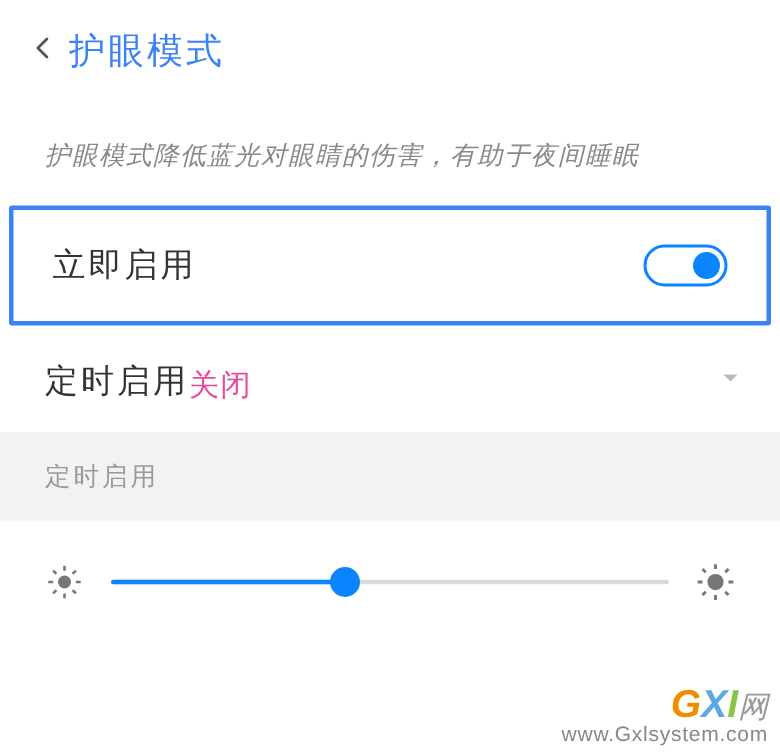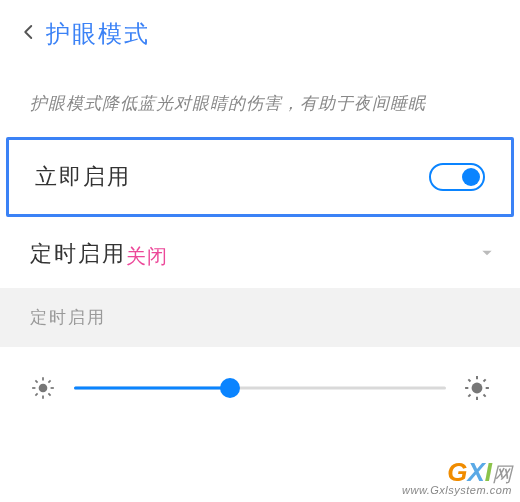--- a/index.html
+++ b/index.html
@@ -126,21 +126,21 @@
   }
   .wm-top {
     font-size: 26px;
     font-style: italic;
     font-weight: bold;
   }
   .wm-g { color: #f08c00; }
   .wm-x { color: #5aa9e6; }
   .wm-i { color: #8bc34a; }
   .wm-net { color: #999; font-size: 20px; font-weight: normal; }
-  .wm-bottom { font-size: 11px; color: #888; letter-spacing: 0.5px; font-style: italic; }
+  .wm-bottom { font-size: 14px; color: #888; letter-spacing: 0.5px; }
 </style>
 </head>
 <body>
 
 <div class="header">
   <span class="back-icon">
     <svg viewBox="0 0 24 24" fill="none" stroke="#555" stroke-width="2.5" stroke-linecap="round" stroke-linejoin="round">
         <polyline points="15 4 7 12 15 20"></polyline>
       </svg>
   </span>

